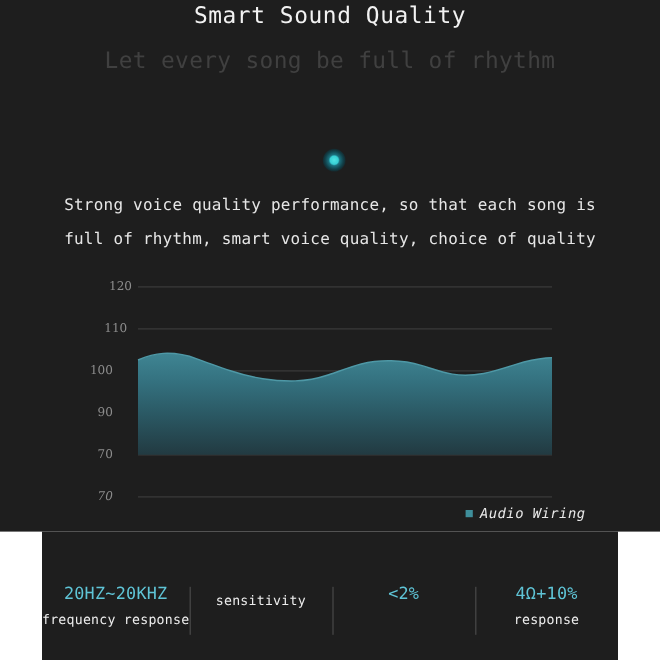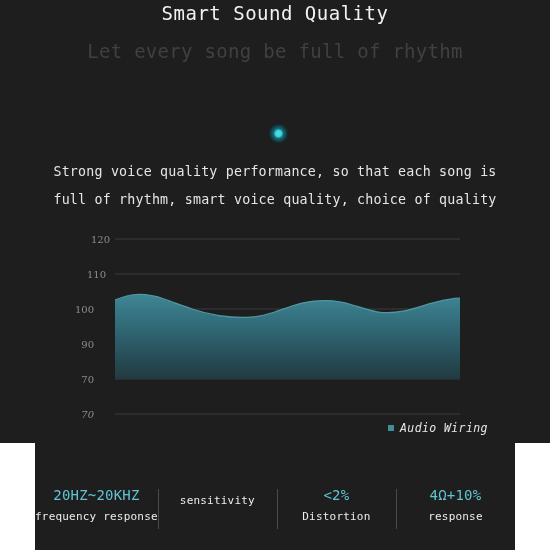--- a/index.html
+++ b/index.html
@@ -261,21 +261,20 @@
   <div id="specs">
     <div class="spec">
       <div class="val">20HZ~20KHZ</div>
       <div class="cap">frequency response</div>
     </div>
     <div class="spec">
       <div class="cap">sensitivity</div>
     </div>
     <div class="spec">
       <div class="val">&lt;2%</div>
-      <div class="cap">Distortion</div>
     </div>
     <div class="spec">
       <div class="val">4Ω+10%</div>
       <div class="cap">response</div>
     </div>
   </div>
 
 </div>
 
 </body></html>

